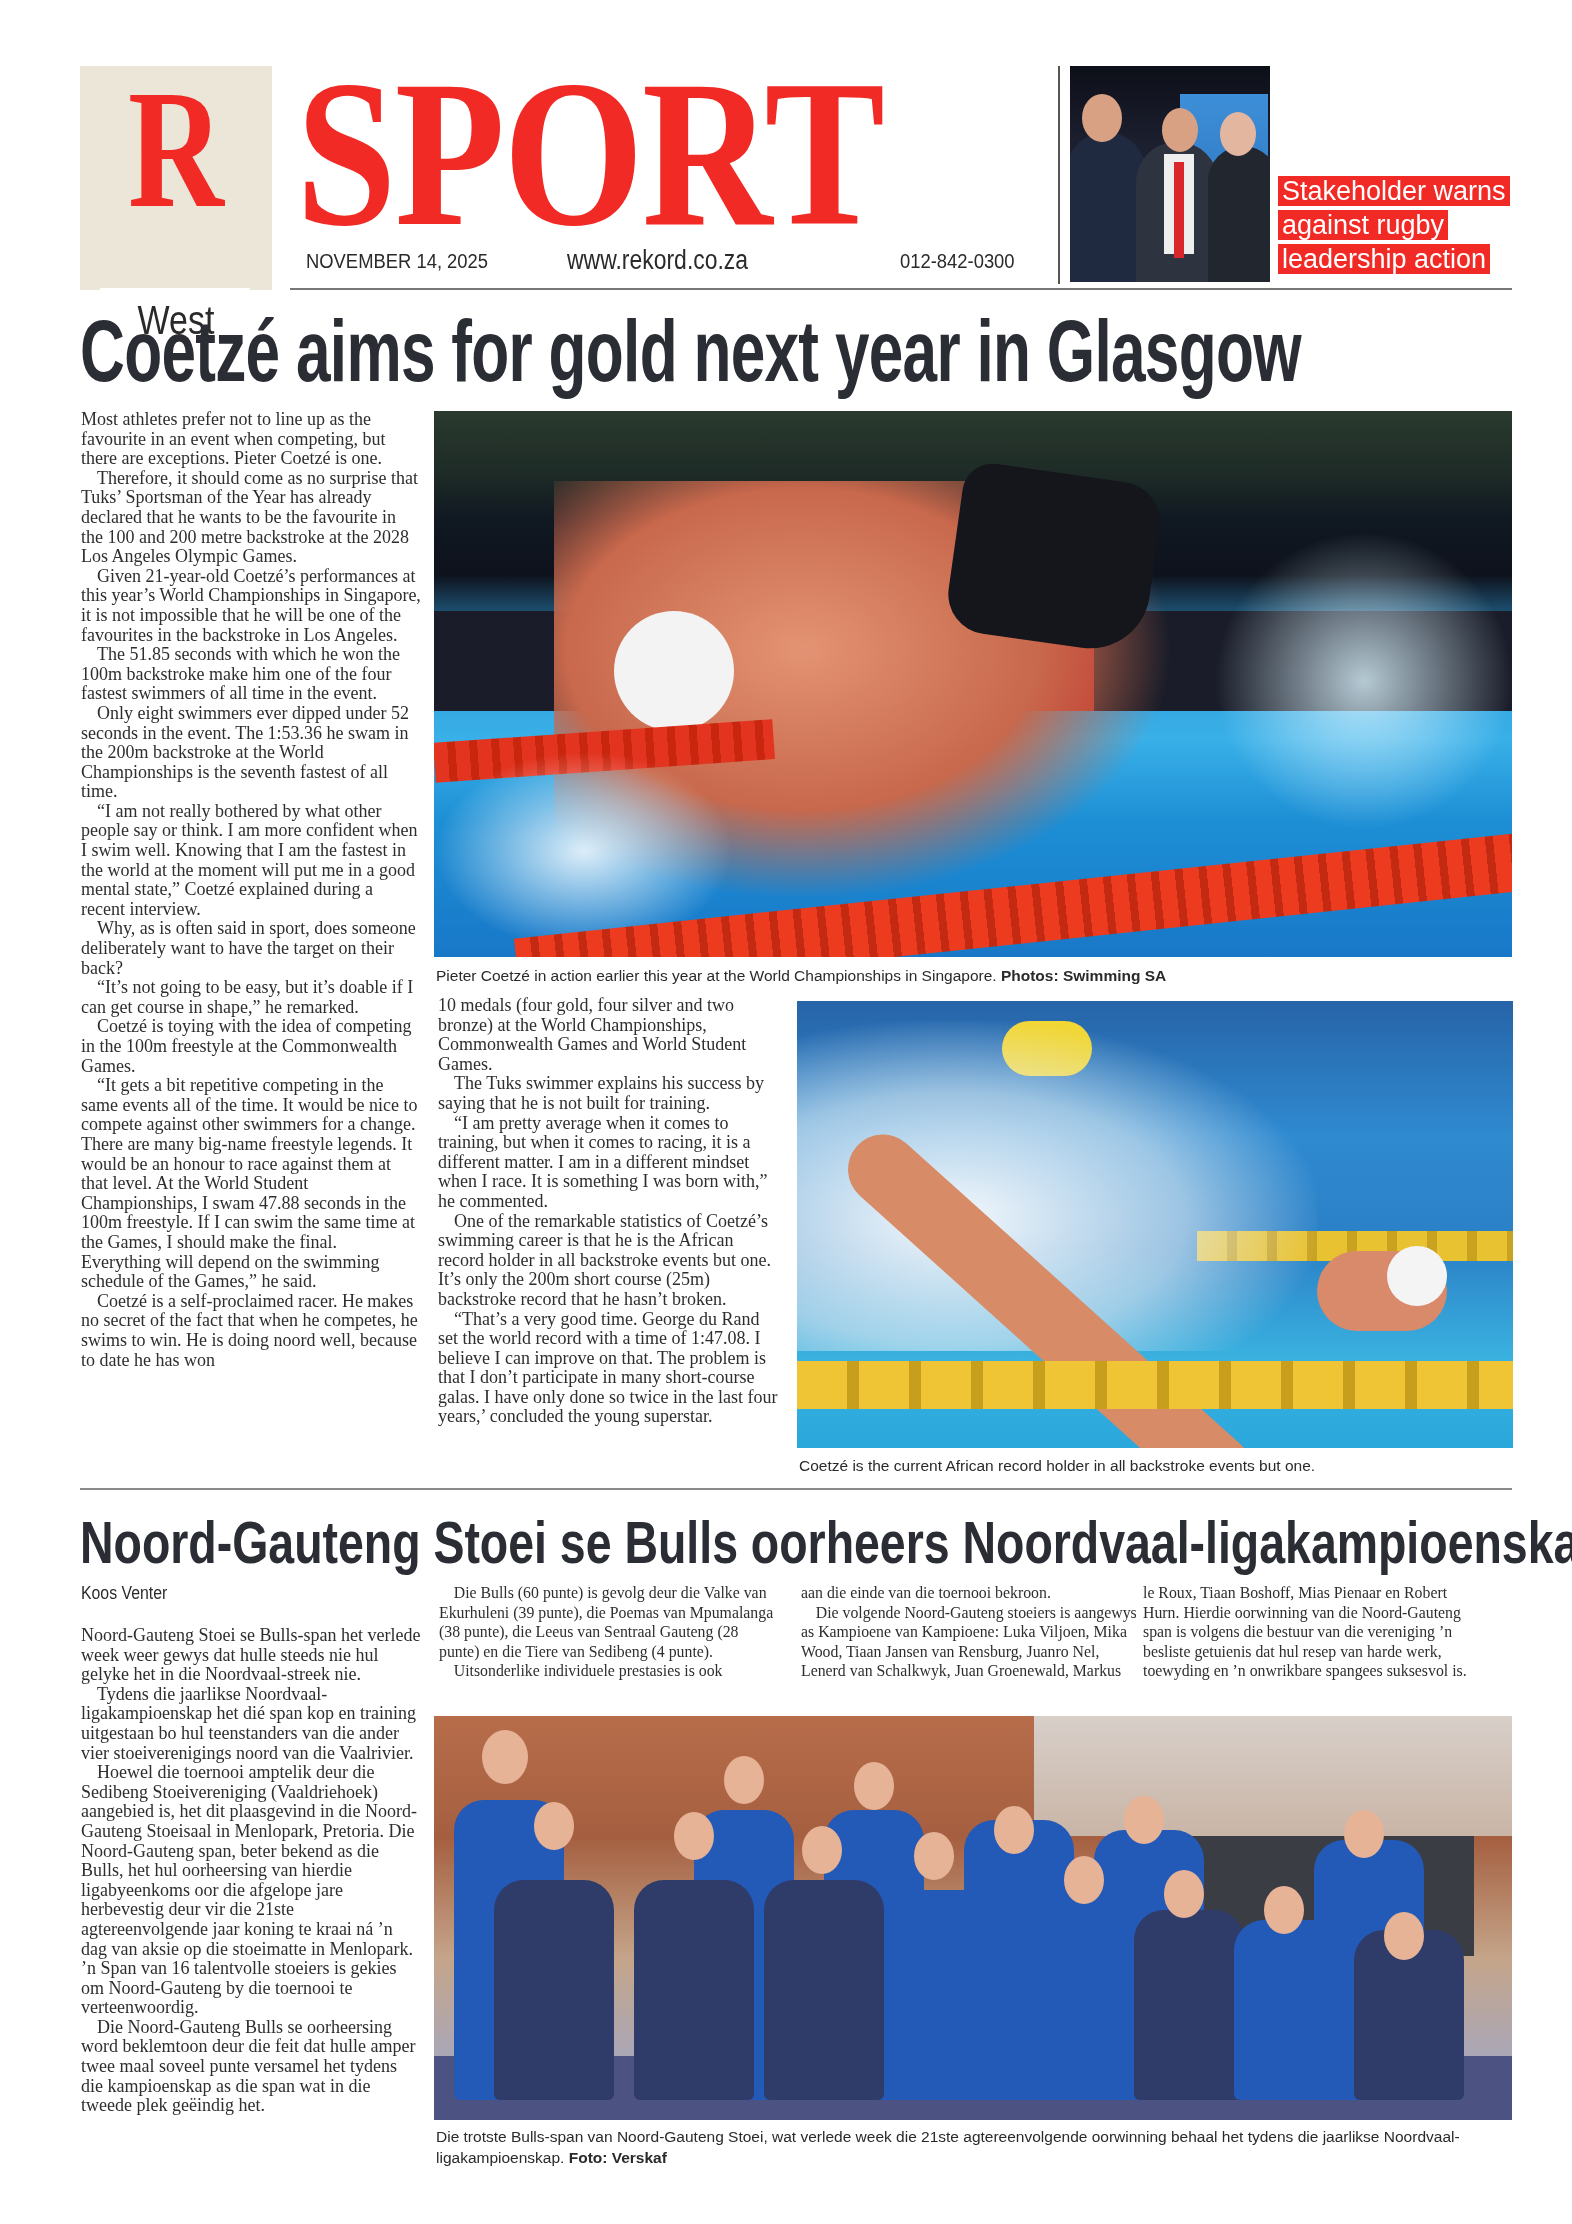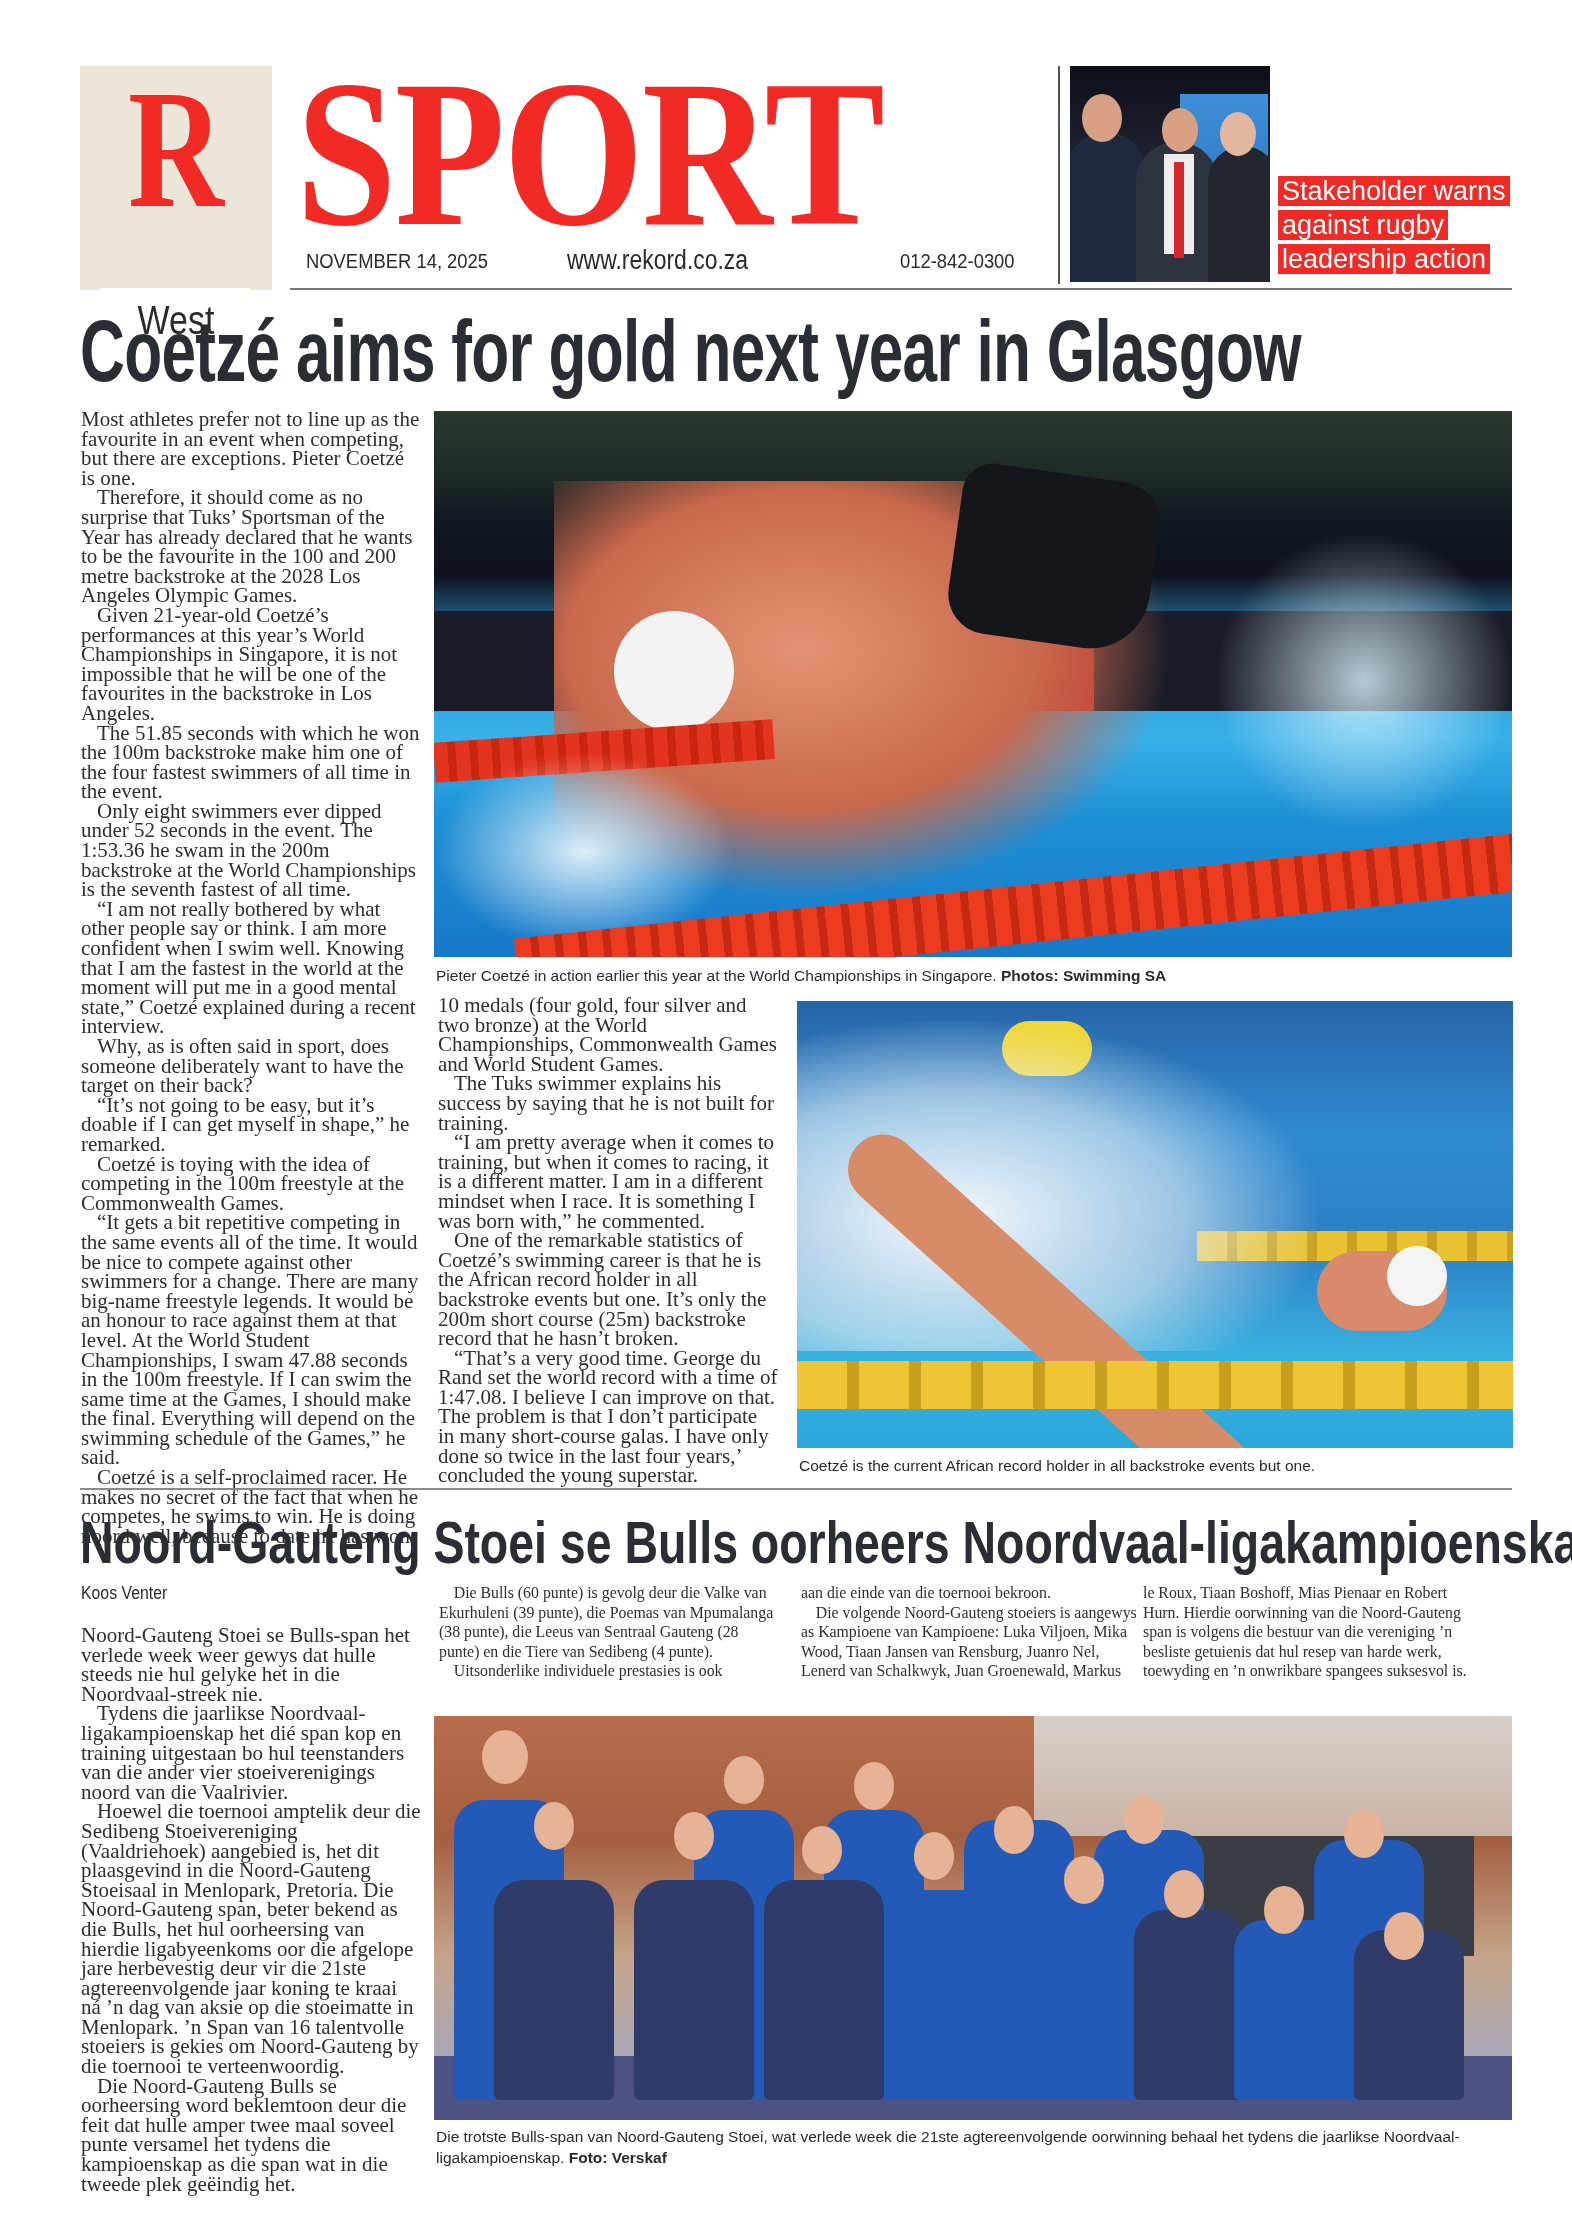--- a/index.html
+++ b/index.html
@@ -70,21 +70,21 @@
   
   .headline-1 {
     position: absolute; left: 80px; top: 306px; width: 1432px; height: 90px;
     font-family: "Liberation Sans", sans-serif; font-weight: bold; color: #2b2d35;
     font-size: 88px; line-height: 90px; white-space: nowrap;
     transform-origin: left top; transform: scaleX(0.706); letter-spacing: -1px;
   }
 
   
   .body-col {
-    position: absolute; font-family: "Liberation Serif", serif; font-size: 21px; line-height: 19.6px;
+    position: absolute; font-family: "Liberation Serif", serif; font-size: 18px; line-height: 19.6px;
     color: #2e2e2e;
   }
   .body-col p { text-indent: 16px; }
   .body-col p.first { text-indent: 0; }
 
   .col-a1 { left: 81px; top: 410px; width: 340px; }
   .col-a2 { left: 438px; top: 996px; width: 340px; }
 
   .caption {
     position: absolute; font-family: "Liberation Sans", sans-serif; font-size: 15.5px; line-height: 20px; color: #2a2a2a;
@@ -175,21 +175,21 @@
 <h1 class="headline-1">Coetzé aims for gold next year in Glasgow</h1>
 
 <div class="body-col col-a1">
   <p class="first">Most athletes prefer not to line up as the favourite in an event when competing, but there are exceptions. Pieter Coetzé is one.</p>
   <p>Therefore, it should come as no surprise that Tuks’ Sportsman of the Year has already declared that he wants to be the favourite in the 100 and 200 metre backstroke at the 2028 Los Angeles Olympic Games.</p>
   <p>Given 21-year-old Coetzé’s performances at this year’s World Championships in Singapore, it is not impossible that he will be one of the favourites in the backstroke in Los Angeles.</p>
   <p>The 51.85 seconds with which he won the 100m backstroke make him one of the four fastest swimmers of all time in the event.</p>
   <p>Only eight swimmers ever dipped under 52 seconds in the event. The 1:53.36 he swam in the 200m backstroke at the World Championships is the seventh fastest of all time.</p>
   <p>“I am not really bothered by what other people say or think. I am more confident when I swim well. Knowing that I am the fastest in the world at the moment will put me in a good mental state,” Coetzé explained during a recent interview.</p>
   <p>Why, as is often said in sport, does someone deliberately want to have the target on their back?</p>
-  <p>“It’s not going to be easy, but it’s doable if I can get myself in shape,” he remarked.</p>
+  <p>“It’s not going to be easy, but it’s doable if I can get course in shape,” he remarked.</p>
   <p>Coetzé is toying with the idea of competing in the 100m freestyle at the Commonwealth Games.</p>
   <p>“It gets a bit repetitive competing in the same events all of the time. It would be nice to compete against other swimmers for a change. There are many big-name freestyle legends. It would be an honour to race against them at that level. At the World Student Championships, I swam 47.88 seconds in the 100m freestyle. If I can swim the same time at the Games, I should make the final. Everything will depend on the swimming schedule of the Games,” he said.</p>
   <p>Coetzé is a self-proclaimed racer. He makes no secret of the fact that when he competes, he swims to win. He is doing noord well, because to date he has won</p>
 </div>
 
 <div class="photo photo-swim1">
   <div class="banner-l"></div>
   <div class="omega"></div>
   <div class="splash2"></div>
   <div class="body"></div>

